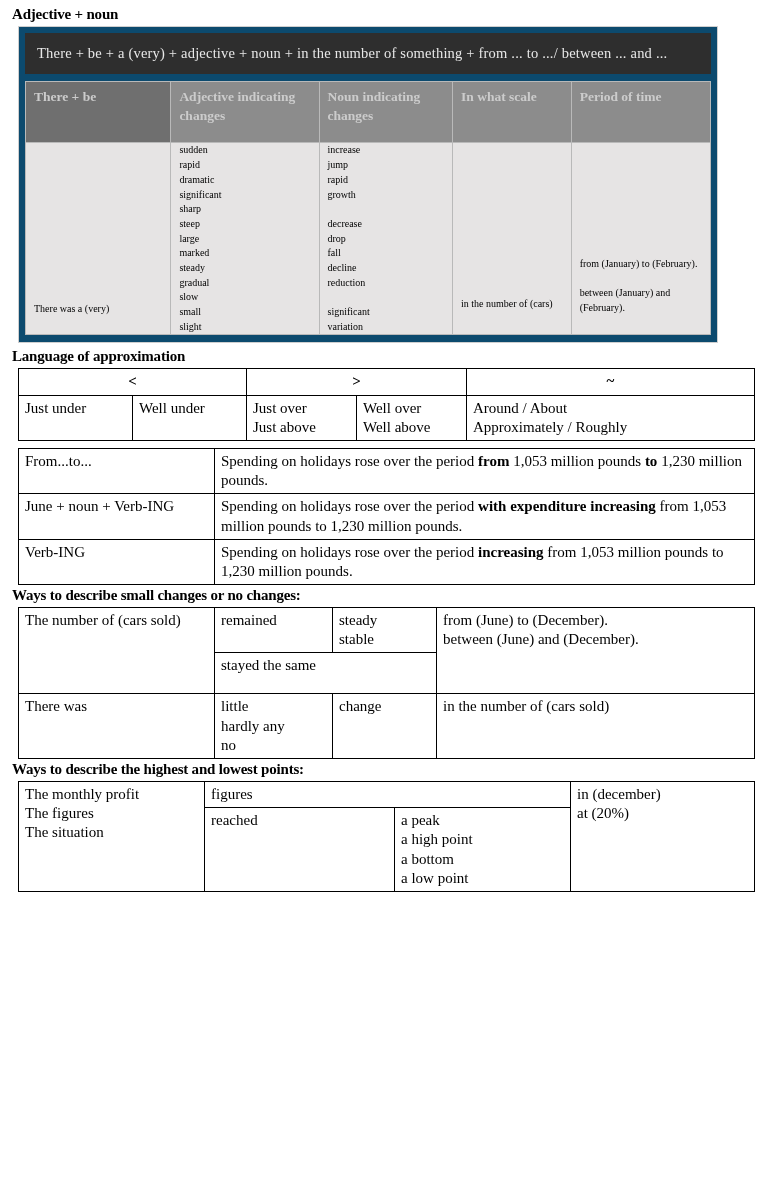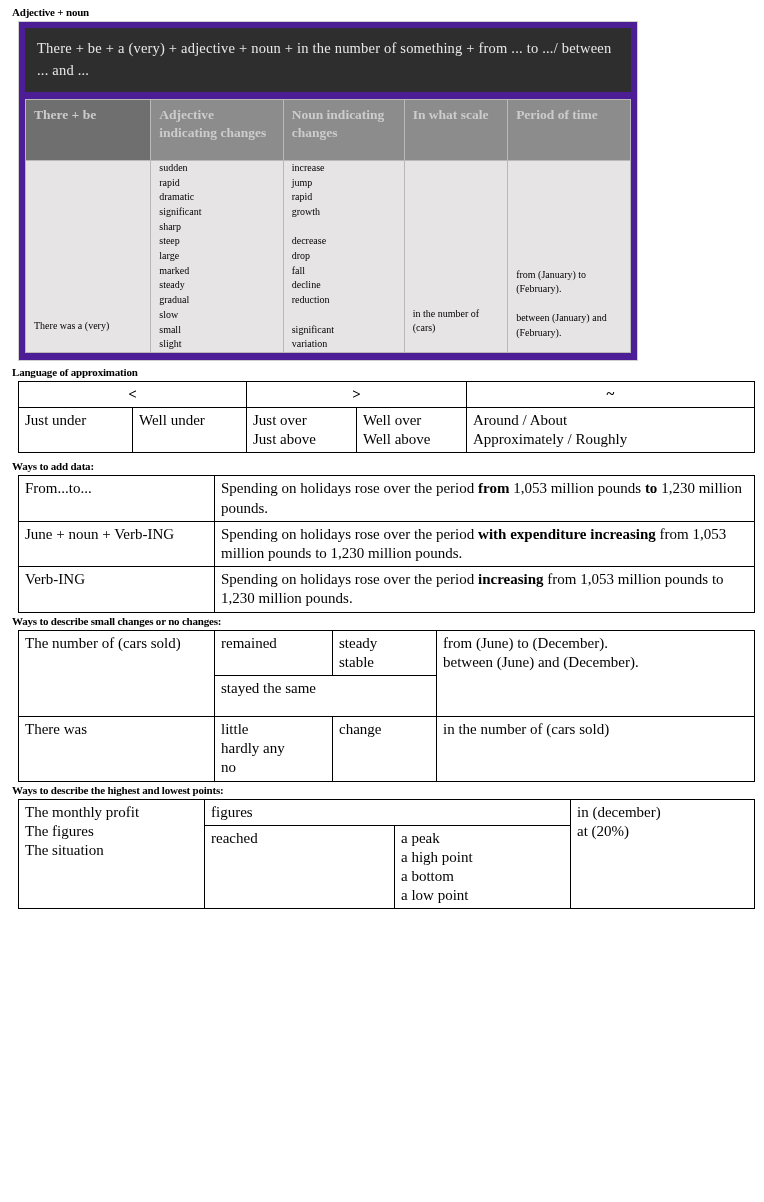--- a/index.html
+++ b/index.html
@@ -13,29 +13,29 @@
     color: #000000;
   }
   .page {
     width: 764px;
     box-sizing: border-box;
     padding: 4px 10px 0 10px;
   }
   .section-heading {
     font-family: "Liberation Serif", serif;
     font-weight: bold;
-    font-size: 11px;
+    font-size: 15px;
     margin: 2px 0 3px 2px;
     letter-spacing: -0.2px;
   }
   
   .adjnoun-block {
-    width: 620px;
+    width: 700px;
     margin-left: 8px;
-    background: #4c1d95;
+    background: #0c4a6e;
     border: 1px solid #cfcfcf;
     padding: 6px 6px 7px 6px;
     box-sizing: border-box;
   }
   .formula-bar {
     background: #2e2e2e;
     color: #e8e8e8;
     font-family: "Liberation Serif", serif;
     font-size: 14.5px;
     line-height: 1.55;
@@ -195,21 +195,20 @@
       <td style="white-space:pre-line">Just over
 Just above</td>
       <td style="white-space:pre-line">Well over
 Well above</td>
       <td style="white-space:pre-line">Around / About
 Approximately / Roughly</td>
     </tr>
   </tbody>
     </table>
 
-  <div class="section-heading">Ways to add data:</div>
   <table class="sheet">
     <colgroup>
         <col style="width:196px">
         <col style="width:540px">
       </colgroup>
     <tbody>
         <tr>
       <td>From...to...</td>
       <td><span>Spending on holidays rose over the period </span><b>from</b><span> 1,053 million pounds </span><b>to</b><span> 1,230 million pounds.</span></td>
     </tr>

